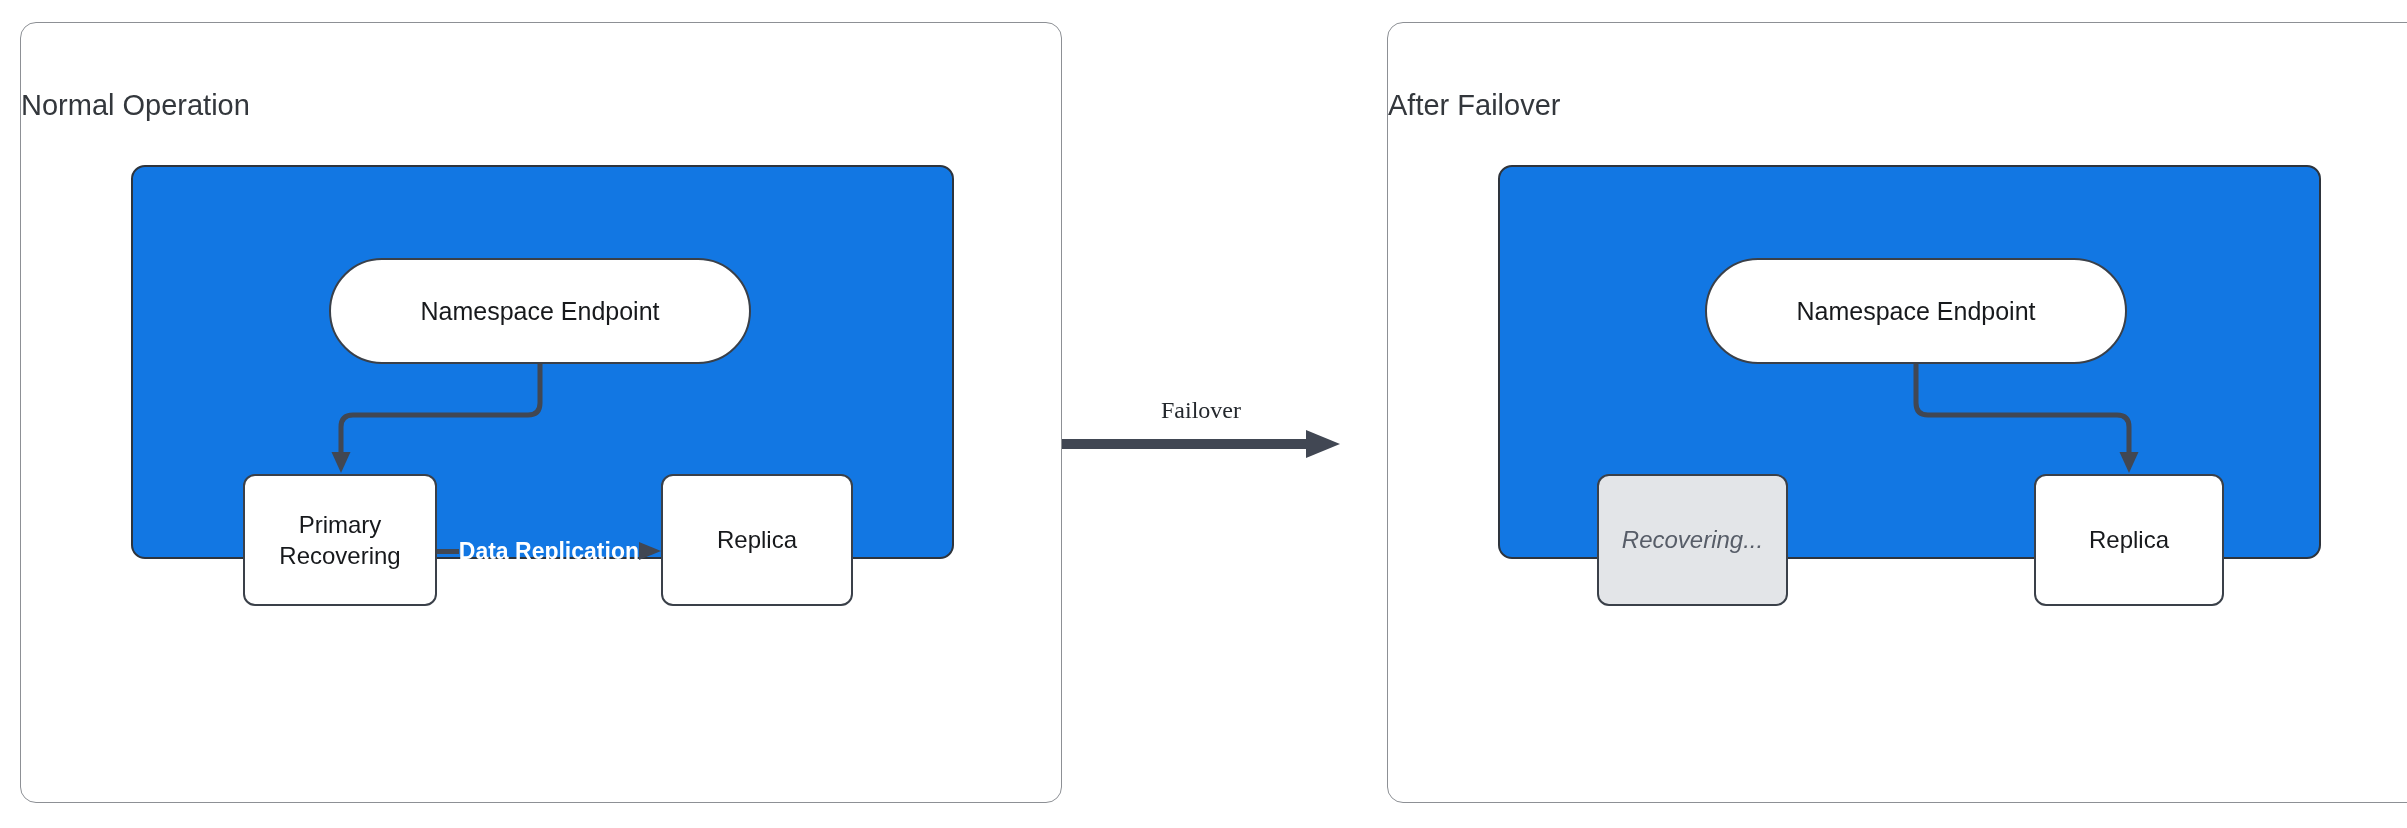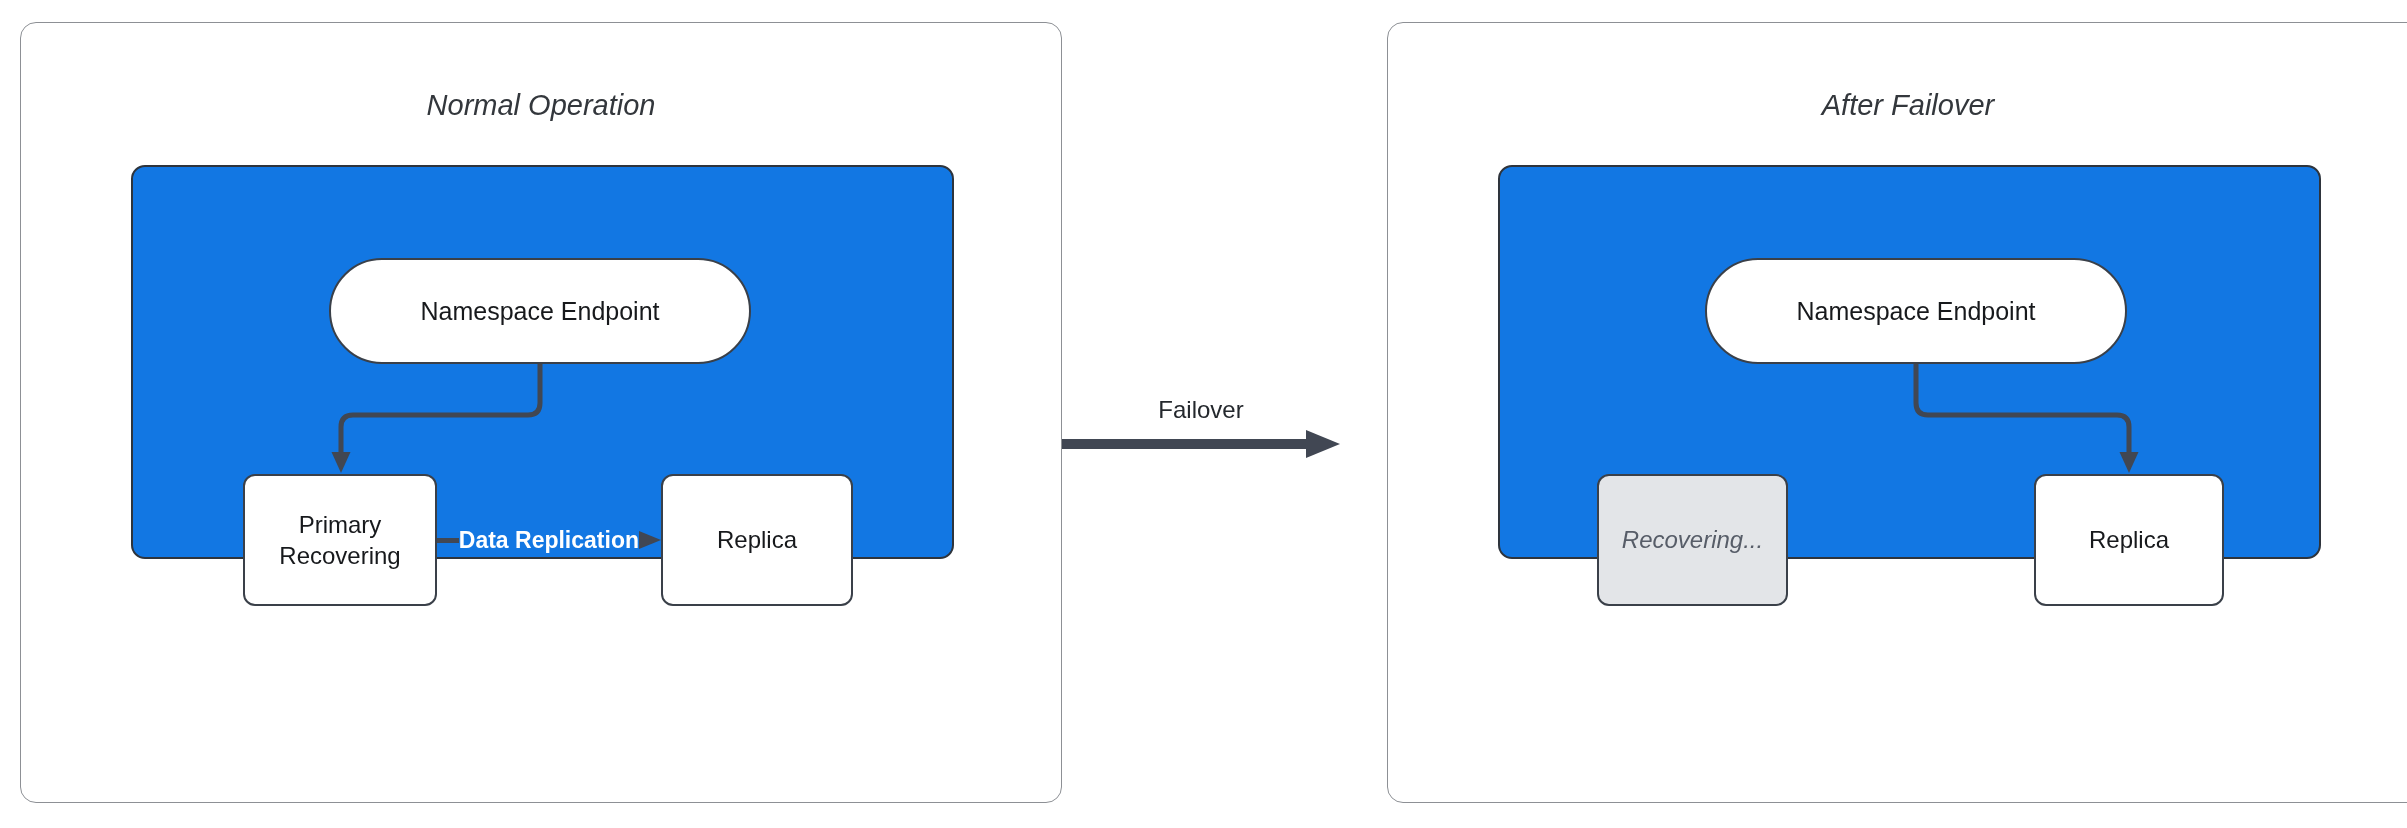--- a/index.html
+++ b/index.html
@@ -29,22 +29,20 @@
     position:absolute;top:22px;width:1042px;height:781px;
     background:#ffffff;
     border:1.5px solid var(--panel-border);
     border-radius:16px;
     box-sizing:border-box;
   }
   .panel.left{left:20px;}
   .panel.right{left:1340px;margin-left:47px;}
   .panel-title{
     position:absolute;left:0;right:0;top:66px;
-    text-align:center;
-    font-style:italic;
     font-size:29px;
     color:var(--title-text);
   }
   .cluster{
     position:absolute;left:110px;top:142px;width:823px;height:394px;
     background:var(--cluster-fill);
     border:2px solid var(--cluster-border);
     border-radius:14px;
     box-sizing:border-box;
   }
@@ -67,38 +65,38 @@
   .box.primary{left:110px;width:194px;}
   .box.replica-left{left:528px;width:192px;}
   .box.recovering{
     left:97px;width:191px;
     background:var(--recovering-fill);
     color:var(--recovering-text);
     font-style:italic;
   }
   .box.replica-right{left:534px;width:190px;}
   .replication-edge{
-    position:absolute;left:304px;top:307px;width:224px;height:132px;
+    position:absolute;left:304px;top:318px;width:224px;height:132px;
     display:flex;align-items:center;
   }
   .replication-edge .line{flex:1;height:5px;background:var(--edge-stroke);}
   .replication-edge .label{
     color:var(--replication-label-text);
     font-weight:bold;font-size:23px;white-space:nowrap;
   }
   .replication-edge .head{
     width:0;height:0;
     border-top:9px solid transparent;
     border-bottom:9px solid transparent;
     border-left:22px solid var(--edge-stroke);
   }
   .failover{position:absolute;left:1062px;top:396px;width:278px;}
   .failover .label{
     text-align:center;font-size:24px;color:var(--failover-text);
-    margin-bottom:6px;line-height:28px;
+    margin-bottom:6px;line-height:28px;font-family:Liberation Serif, serif;
   }
   .failover .arrow{display:flex;align-items:center;height:28px;}
   .failover .line{flex:1;height:10px;background:var(--edge-stroke);}
   .failover .head{
     width:0;height:0;
     border-top:14px solid transparent;
     border-bottom:14px solid transparent;
     border-left:34px solid var(--edge-stroke);
   }
 </style>

